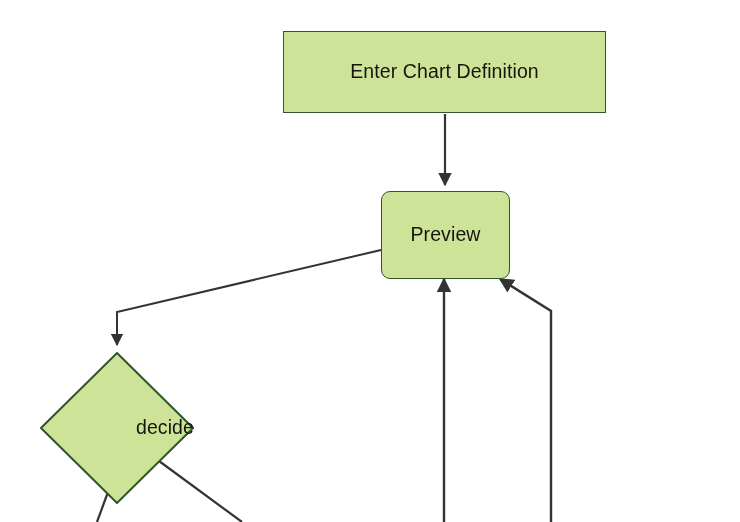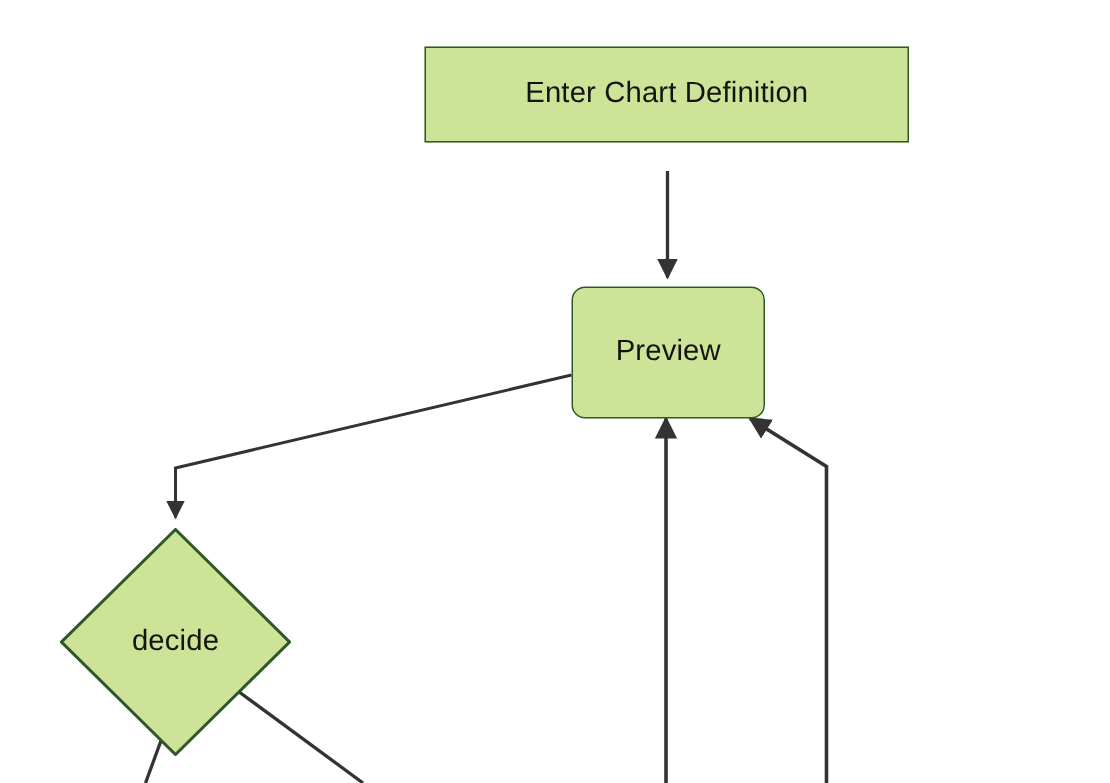--- a/index.html
+++ b/index.html
@@ -44,20 +44,21 @@
     border-radius: 9px;
   }
   .node-label {
     pointer-events: none;
   }
   
   .node.diamond {
     background: transparent;
     border: none;
     padding: 0;
+    justify-content: flex-end;
   }
   .diamond-shape {
     position: absolute;
     left: 0;
     top: 0;
     width: 100%;
     height: 100%;
   }
   .diamond-label {
     position: relative;
@@ -84,21 +85,21 @@
 
     <polyline class="edge" points="444,522 444,279" fill="none" stroke="#333333" stroke-width="2.4" marker-end="url(#arrow)"></polyline>
 
     <polyline class="edge" points="551,522 551,311 500,279" fill="none" stroke="#333333" stroke-width="2.4" marker-end="url(#arrow)"></polyline>
 
     <polyline class="edge" points="108,492 97,522" fill="none" stroke="#333333" stroke-width="2.2"></polyline>
 
     <polyline class="edge" points="159,461 242,522" fill="none" stroke="#333333" stroke-width="2.2"></polyline>
   </svg>
 
-  <div class="node rect" style="left:283px; top:31px; width:323px; height:64px;">
+  <div class="node rect" style="left:283px; top:31px; width:323px; height:82px;">
     <span class="node-label">Enter Chart Definition</span>
   </div>
 
   <div class="node round" style="left:381px; top:191px; width:129px; height:88px;">
     <span class="node-label">Preview</span>
   </div>
 
   <div class="node diamond" style="left:40px; top:352px; width:154px; height:152px;">
     <svg class="diamond-shape" viewBox="0 0 154 152" preserveAspectRatio="none" xmlns="http://www.w3.org/2000/svg">
       <polygon points="77,1 153,76 77,151 1,76" fill="#cde498" stroke="#30572a" stroke-width="2"></polygon>

